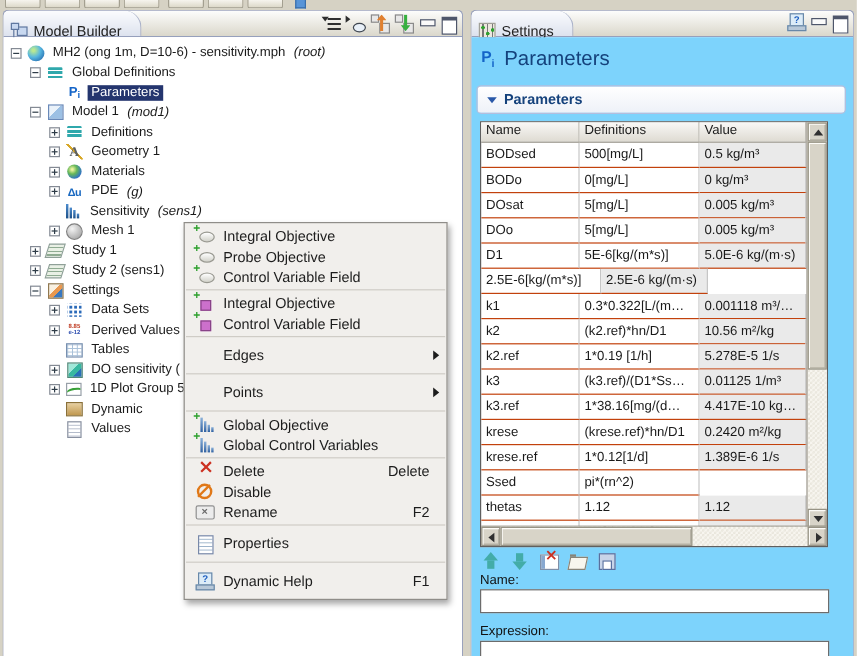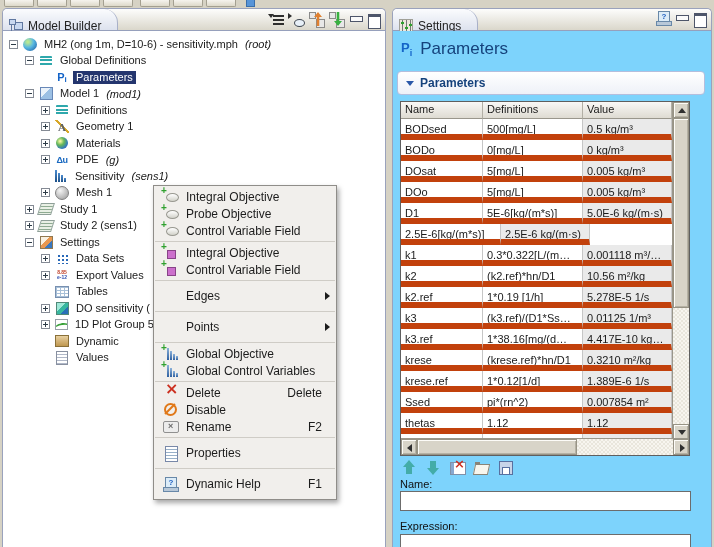--- a/index.html
+++ b/index.html
@@ -90,21 +90,21 @@
   #section-hdr{position:absolute;left:4px;right:6px;top:40px;height:24px;border:1px solid #b4bedd;border-radius:4px;background:linear-gradient(#ffffff,#eef1f8);display:flex;align-items:center;gap:6px;padding-left:8px}
   #section-tri{width:0;height:0;border-left:4px solid transparent;border-right:4px solid transparent;border-top:5px solid #2a58a8}
   #section-label{font-weight:bold;font-size:12px;color:#15427c}
 
   
   #ptable{position:absolute;left:7px;top:70px;width:290px;height:355px;border:1px solid #5f5f5f;background:#fff}
   #thead{display:flex;height:17px}
   .th{background:linear-gradient(#f9f8f6,#dedbd2);border-right:1px solid #b2afa5;border-bottom:1px solid #99968c;padding-left:4px;line-height:15px;white-space:nowrap;overflow:hidden}
   #tbody{height:321px;overflow:hidden}
   .tr{display:flex;height:21px}
-  .td{border-right:1px solid #c6c6c6;border-bottom:6px solid #c2410c;padding-left:4px;line-height:20px;white-space:nowrap;overflow:hidden}
+  .td{border-right:1px solid #c6c6c6;border-bottom:1px solid #c2410c;padding-left:4px;line-height:20px;white-space:nowrap;overflow:hidden}
   .c-name{width:82px}
   .c-expr{width:100px}
   .c-val{width:89px}
   .td.c-val{background:#eaeaea}
   .checker{background-image:linear-gradient(45deg,#e9e6dc 25%,transparent 25%,transparent 75%,#e9e6dc 75%),linear-gradient(45deg,#e9e6dc 25%,#f7f5ef 25%,#f7f5ef 75%,#e9e6dc 75%);background-size:4px 4px;background-position:0 0,2px 2px}
   #vscroll{position:absolute;right:0;top:0;width:17px;height:338px;border-left:1px solid #9a968a}
   .sb-btn{position:relative;width:16px;height:16px;background:#d8d4c8;border:1px solid #979385;box-shadow:inset 1px 1px 0 #fdfcf8,inset -1px -1px 0 #b5b1a4}
   .arr{position:absolute;left:4px;top:5px;width:0;height:0}
   .arr.up{border-left:4px solid transparent;border-right:4px solid transparent;border-bottom:5px solid #303030}
   .arr.down{border-left:4px solid transparent;border-right:4px solid transparent;border-top:5px solid #303030}
@@ -126,21 +126,21 @@
   .s-delrow::before{content:"";position:absolute;left:1px;top:3px;width:14px;height:11px;background:#fff;border:1px solid #8090a8;background-image:linear-gradient(90deg,#88a8d0 3px,transparent 3px)}
   .s-delrow::after{content:"×";position:absolute;left:5px;top:-2px;font:bold 13px/1 "DejaVu Sans",sans-serif;color:#cc3020}
   .s-load::before{content:"";position:absolute;left:1px;top:5px;width:13px;height:9px;background:#f8f6ee;border:1px solid #888478;transform:skewX(-12deg)}
   .s-load::after{content:"";position:absolute;left:2px;top:3px;width:5px;height:2px;background:#888478}
   .s-save::before{content:"";position:absolute;left:2px;top:2px;width:12px;height:12px;background:#c8d4e8;border:1px solid #5870a0}
   .s-save::after{content:"";position:absolute;left:5px;top:8px;width:6px;height:6px;background:#fff;border:1px solid #5870a0}
   .fld-label{position:absolute;left:7px;font-size:11px;color:#111}
   .fld{position:absolute;left:7px;width:291px;height:20px;border:1px solid #6c6c6c;background:#fff;font:11px "Liberation Sans",sans-serif;padding:0 3px;outline:none}
 
   
-  #context-menu{position:absolute;left:153px;top:185px;width:184px;background:#f1efec;border:1px solid #8f8d89;box-shadow:2px 3px 5px rgba(0,0,0,.35);padding:2px 0;z-index:20}
+  #context-menu{position:absolute;left:153px;top:185px;width:220px;background:#f1efec;border:1px solid #8f8d89;box-shadow:2px 3px 5px rgba(0,0,0,.35);padding:2px 0;z-index:20}
   .mi{display:flex;align-items:center;height:17px;padding-left:8px;font-size:12px;color:#1c1c1c;white-space:nowrap;cursor:default}
   .mi.tall{height:26px}
   .mi .mtext{flex:1}
   .mi .mshort{margin-right:14px;color:#1c1c1c}
   .mi.noicon{padding-left:32px}
   .msep{height:1px;background:#cfccc6;margin:2px 1px}
   .subarr{width:0;height:0;border-top:4px solid transparent;border-bottom:4px solid transparent;border-left:5px solid #1c1c1c;margin-right:6px}
   .mi-ic{flex:none;width:18px;height:15px;position:relative;margin-right:6px}
   .p-plus::before{content:"+";position:absolute;left:-1px;top:-3px;font:bold 10px/1 "Liberation Sans",sans-serif;color:#2fa12f;z-index:2}
   .m-domain::after{content:"";position:absolute;left:4px;top:4px;width:11px;height:7px;border:1px solid #989890;border-radius:50%;background:linear-gradient(#ffffff,#d2d2ca)}
@@ -271,21 +271,21 @@
         <div class="trow">
           <span style="flex: 0 0 auto; width: 38px;"></span>
           <span class="exp plus"></span>
           <span class="ti i-data-sets"></span>
           <span class="tlabel">Data Sets</span>
         </div>
         <div class="trow">
           <span style="flex: 0 0 auto; width: 38px;"></span>
           <span class="exp plus"></span>
           <span class="ti i-derived-values"></span>
-          <span class="tlabel">Export Values</span>
+          <span class="tlabel">Derived Values</span>
         </div>
         <div class="trow">
           <span style="flex: 0 0 auto; width: 38px;"></span>
           <span class="noexp"></span>
           <span class="ti i-tables"></span>
           <span class="tlabel">Tables</span>
         </div>
         <div class="trow">
           <span style="flex: 0 0 auto; width: 38px;"></span>
           <span class="exp plus"></span>
@@ -393,31 +393,30 @@
             <div class="td c-val">0.01125 1/m³</div>
           </div>
           <div class="tr">
             <div class="td c-name">k3.ref</div>
             <div class="td c-expr">1*38.16[mg/(d…</div>
             <div class="td c-val">4.417E-10 kg…</div>
           </div>
           <div class="tr">
             <div class="td c-name">krese</div>
             <div class="td c-expr">(krese.ref)*hn/D1</div>
-            <div class="td c-val">0.3210 m²/kg</div>
+            <div class="td c-val">0.2420 m²/kg</div>
           </div>
           <div class="tr">
             <div class="td c-name">krese.ref</div>
             <div class="td c-expr">1*0.12[1/d]</div>
             <div class="td c-val">1.389E-6 1/s</div>
           </div>
           <div class="tr">
             <div class="td c-name">Ssed</div>
             <div class="td c-expr">pi*(rn^2)</div>
-            <div class="td c-val">0.007854 m²</div>
           </div>
           <div class="tr">
             <div class="td c-name">thetas</div>
             <div class="td c-expr">1.12</div>
             <div class="td c-val">1.12</div>
           </div>
           <div class="tr">
             <div class="td c-name">T</div>
             <div class="td c-expr">27 [degC/K]</div>
             <div class="td c-val">27</div>

